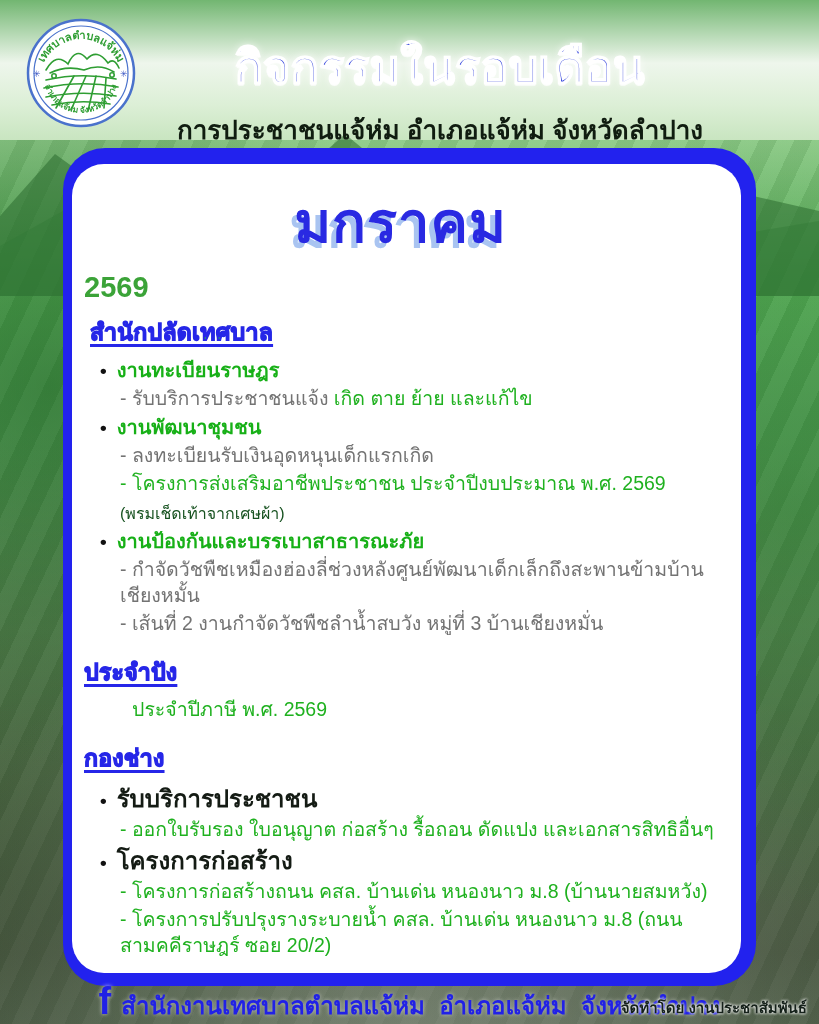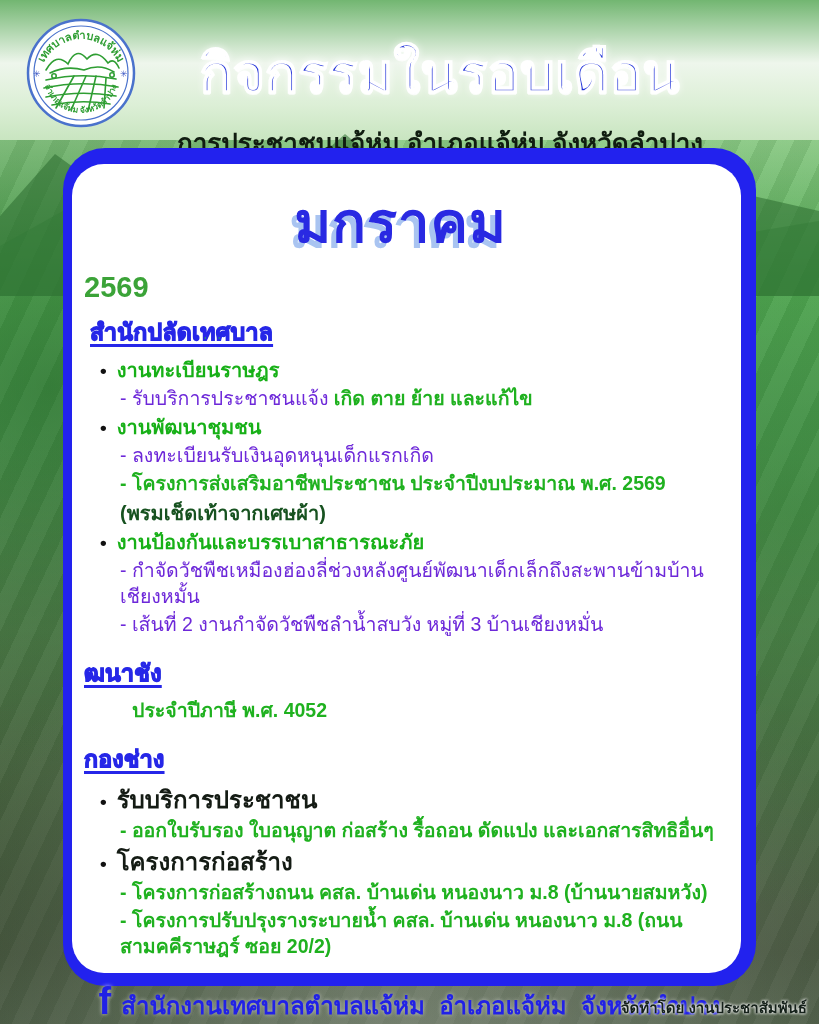--- a/index.html
+++ b/index.html
@@ -23,21 +23,21 @@
       radial-gradient(circle at 92% 92%, rgba(45,62,40,.45), transparent 45%),
       repeating-linear-gradient(115deg, rgba(255,255,255,.06) 0 16px, rgba(18,40,18,.07) 16px 32px),
       linear-gradient(180deg,#8ccb86 0%,#58b058 16%,#55a057 32%,#5f8f58 55%,#5a7850 75%,#55624a 92%,#5c6b55 100%);
   }
   .bg-mountains{position:absolute;top:126px;left:0;width:819px;height:170px;}
   
   .header{position:absolute;top:0;left:0;width:819px;height:148px;}
   .logo{position:absolute;top:18px;left:26px;width:110px;height:110px;}
   .title-wrap{position:absolute;top:0;left:130px;width:620px;text-align:center;}
   .page-title{
-    margin:30px 0 6px;font-size:54px;font-weight:800;color:#1c2ed8;letter-spacing:.5px;
+    margin:30px 0 6px;font-size:46px;font-weight:800;color:#1c2ed8;letter-spacing:.5px;
     -webkit-text-stroke:1.8px #ffffff;
     text-shadow:0 0 8px rgba(255,255,255,.9),0 2px 0 rgba(255,255,255,.8);
   }
   .page-subtitle{margin:0;font-size:26px;font-weight:600;color:#101c10;}
   
   .card{
     position:absolute;top:148px;left:63px;width:693px;height:838px;
     background:#2222ee;border-radius:42px;box-sizing:border-box;
     padding:16px 15px 13px 9px;
   }
@@ -57,25 +57,25 @@
     color:#25c43a;-webkit-text-stroke:1.2px #2626e8;
     text-decoration:underline;text-decoration-color:#2626e8;
     text-decoration-thickness:2.5px;text-underline-offset:4px;letter-spacing:.3px;
   }
   #sections section:first-child .sec-title{margin-top:2px;margin-left:6px;}
   .line{font-size:19.5px;line-height:1.32;margin:2.5px 0;color:#1c241c;}
   .indent-0{padding-left:16px;}
   .indent-1{padding-left:36px;}
   .indent-2{padding-left:48px;}
   .dot{font-weight:800;color:#111;margin-right:10px;font-size:19px;}
-  .seg-dark{color:#6d28d9;}
+  .seg-dark{color:#737373;}
   .seg-dark-bold{color:#141b14;font-weight:800;font-size:24px;}
-  .seg-green{color:#1fb11f;font-weight:bold;}
+  .seg-green{color:#1fb11f;}
   .seg-green-bold{color:#17b017;font-weight:800;font-size:20px;}
-  .seg-dg-bold{color:#175220;font-weight:700;font-size:20px;}
+  .seg-dg-bold{color:#175220;font-weight:400;font-size:16px;}
   
   .footer{
     position:absolute;left:0;bottom:0;width:819px;height:38px;
     display:flex;align-items:center;justify-content:center;gap:10px;
   }
   .fb-icon{
     font-size:38px;font-weight:800;color:#2121e6;line-height:1;
     transform:translateY(-4px);text-shadow:0 0 4px rgba(255,255,255,.7);
   }
   .fb-label{
@@ -131,21 +131,21 @@
     <p class="page-subtitle">การประชาชนแจ้ห่ม อำเภอแจ้ห่ม จังหวัดลำปาง</p>
   </div>
 </div>
 
 <div class="card">
   <div class="card-inner">
     <div class="month-title">มกราคม</div>
     <div class="year-label">2569</div>
     <div id="sections">
         <section><h2 class="sec-title">สำนักปลัดเทศบาล</h2><div class="line indent-0"><span class="dot">•</span><span class="seg-green-bold">งานทะเบียนราษฎร</span></div><div class="line indent-1"><span class="seg-dark">- รับบริการประชาชนแจ้ง </span><span class="seg-green">เกิด ตาย ย้าย และแก้ไข</span></div><div class="line indent-0"><span class="dot">•</span><span class="seg-green-bold">งานพัฒนาชุมชน</span></div><div class="line indent-1"><span class="seg-dark">- ลงทะเบียนรับเงินอุดหนุนเด็กแรกเกิด</span></div><div class="line indent-1"><span class="seg-green">- โครงการส่งเสริมอาชีพประชาชน ประจำปีงบประมาณ พ.ศ. 2569</span></div><div class="line indent-1"><span class="seg-dg-bold">(พรมเช็ดเท้าจากเศษผ้า)</span></div><div class="line indent-0"><span class="dot">•</span><span class="seg-green-bold">งานป้องกันและบรรเบาสาธารณะภัย</span></div><div class="line indent-1"><span class="seg-dark">- กำจัดวัชพืชเหมืองฮ่องลี่ช่วงหลังศูนย์พัฒนาเด็กเล็กถึงสะพานข้ามบ้านเชียงหมั้น</span></div><div class="line indent-1"><span class="seg-dark">- เส้นที่ 2 งานกำจัดวัชพืชลำน้ำสบวัง หมู่ที่ 3 บ้านเชียงหมั่น</span></div></section>
-        <section><h2 class="sec-title">ฒนาชัง</h2><div class="line indent-2"><span class="seg-green">ประจำปีภาษี พ.ศ. 4052</span></div></section>
+        <section><h2 class="sec-title">ประจำปัง</h2><div class="line indent-2"><span class="seg-green">ประจำปีภาษี พ.ศ. 2569</span></div></section>
         <section><h2 class="sec-title">กองช่าง</h2><div class="line indent-0"><span class="dot">•</span><span class="seg-dark-bold">รับบริการประชาชน</span></div><div class="line indent-1"><span class="seg-green">- ออกใบรับรอง ใบอนุญาต ก่อสร้าง รื้อถอน ดัดแปง และเอกสารสิทธิอื่นๆ</span></div><div class="line indent-0"><span class="dot">•</span><span class="seg-dark-bold">โครงการก่อสร้าง</span></div><div class="line indent-1"><span class="seg-green">- โครงการก่อสร้างถนน คสล. บ้านเด่น หนองนาว ม.8 (บ้านนายสมหวัง)</span></div><div class="line indent-1"><span class="seg-green">- โครงการปรับปรุงรางระบายน้ำ คสล. บ้านเด่น หนองนาว ม.8 (ถนนสามคคีราษฎร์ ซอย 20/2)</span></div></section>
       </div>
   </div>
 </div>
 
 <div class="footer">
   <span class="fb-icon">f</span>
   <span class="fb-label">สำนักงานเทศบาลตำบลแจ้ห่ม อำเภอแจ้ห่ม จังหวัดลำปาง</span>
 </div>
 <div class="credit">จัดทำโดย งานประชาสัมพันธ์</div>

